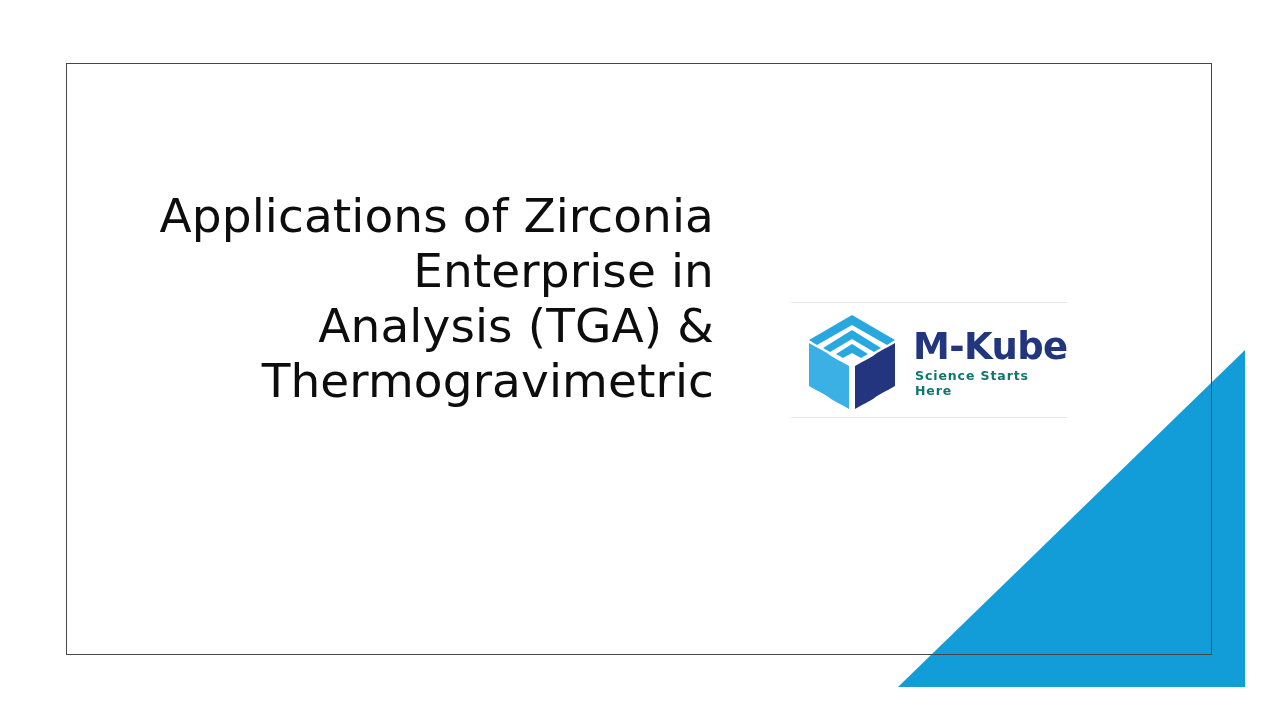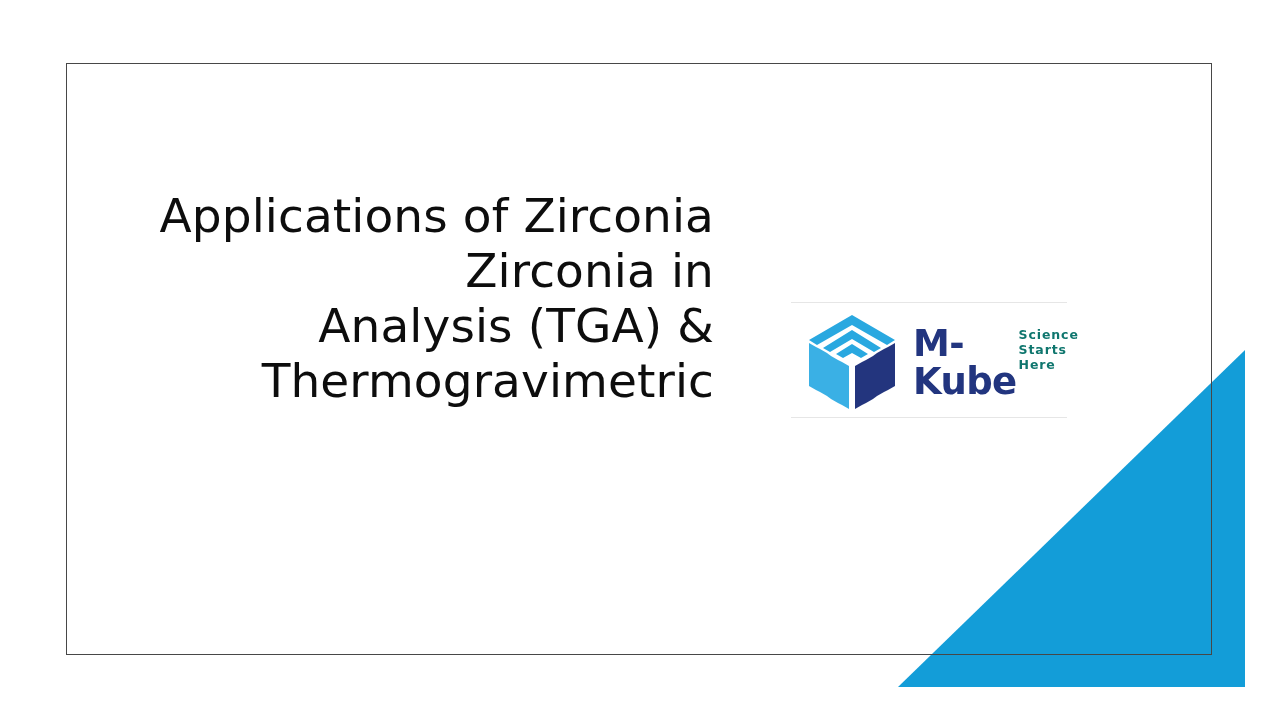--- a/index.html
+++ b/index.html
@@ -114,21 +114,21 @@
     width: 106px;
     height: 106px;
     flex: 0 0 106px;
     margin-left: 10px;
   }
   .logo-mark svg { display: block; }
 
   .logo-wordmark {
     margin-left: 8px;
     display: flex;
-    flex-direction: row;
+    flex-direction: column;
     justify-content: center;
     padding-top: 6px;
   }
   .logo-name {
     font-family: "DejaVu Sans", "Liberation Sans", sans-serif;
     font-size: 37px;
     font-weight: bold;
     color: #22357f;
     line-height: 1.02;
     letter-spacing: -0.6px;
@@ -151,21 +151,21 @@
   <div class="corner-triangle">
     <svg width="347" height="337" viewBox="0 0 347 337" xmlns="http://www.w3.org/2000/svg">
       <polygon points="347,0 347,337 0,337" fill="#139dd8"></polygon>
     </svg>
   </div>
 
   <div class="slide-frame"></div>
 
   <div class="title-block">
     <div class="title-line">Applications of Zirconia</div>
-    <div class="title-line">Zirconia in</div>
+    <div class="title-line">Enterprise in</div>
     <div class="title-line">Analysis (TGA) &amp;</div>
     <div class="title-line">Thermogravimetric</div>
   </div>
 
 
   <div class="logo-figure">
     <div class="logo-rule top"></div>
     <div class="logo-rule bottom"></div>
 
     <div class="logo-inner">

